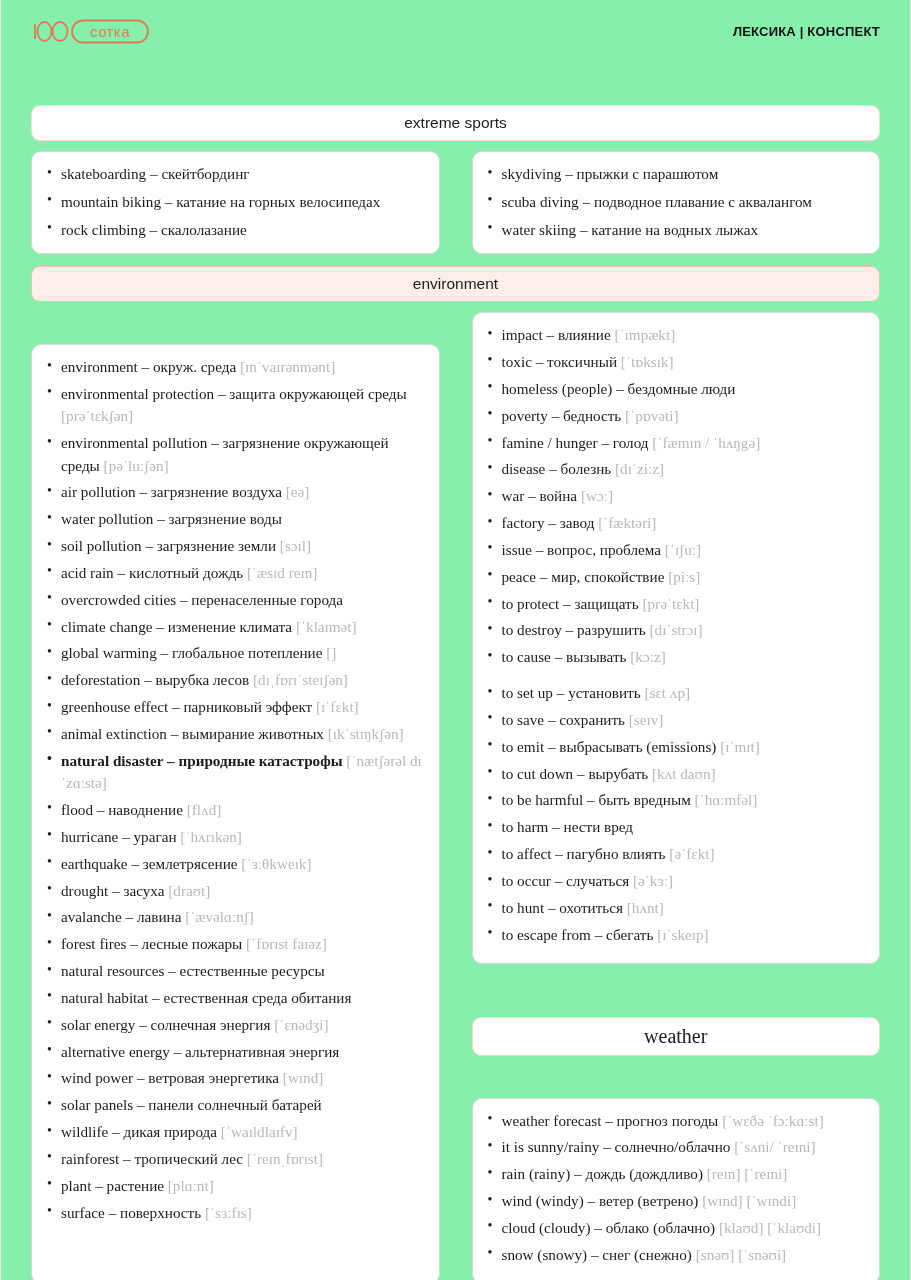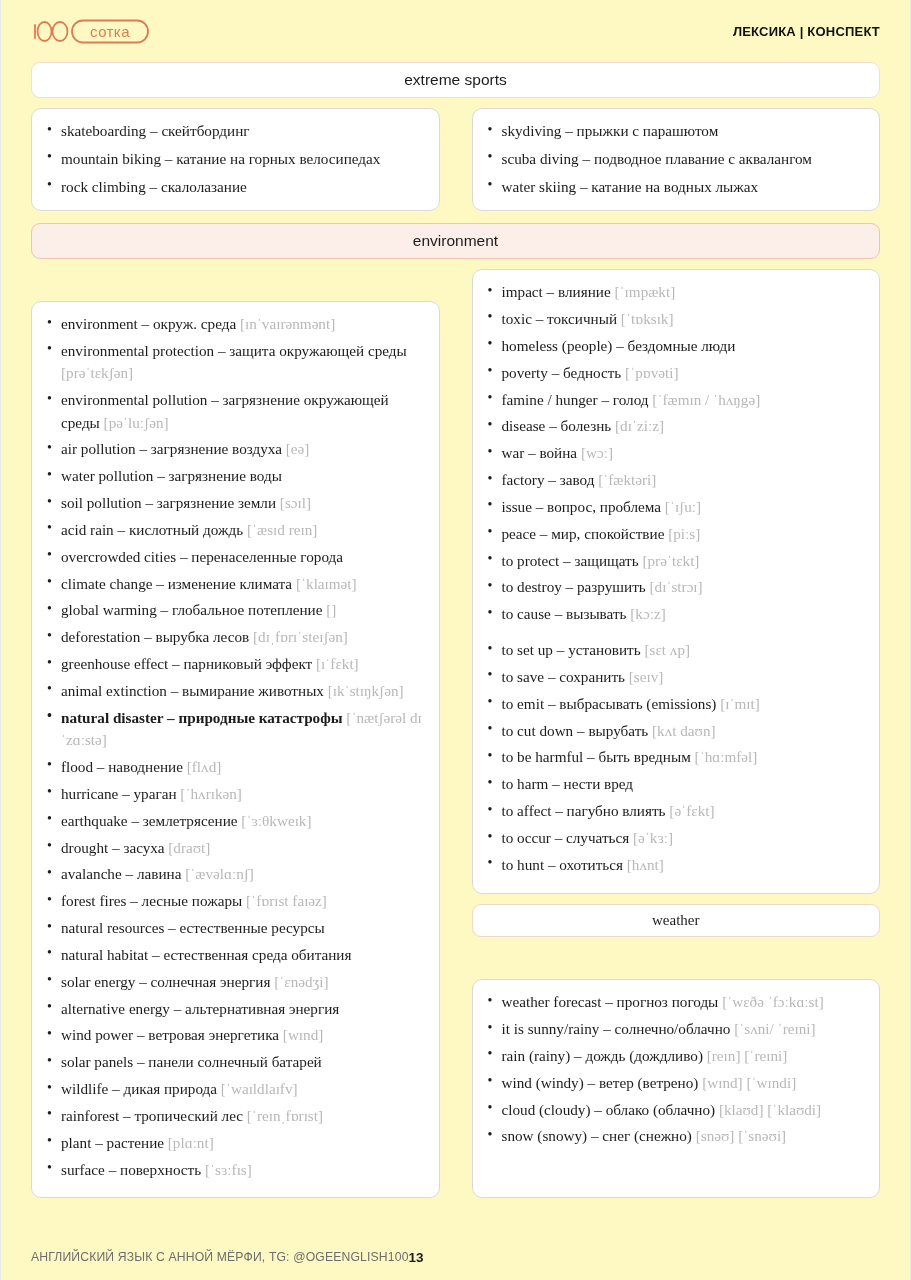--- a/index.html
+++ b/index.html
@@ -14,21 +14,21 @@
     background: #ffffff;
     color: #1c1c1c;
     position: relative;
     overflow: hidden;
   }
 
   
   .page {
     position: absolute;
     inset: 0;
-    background: #fef9c3;
+    background: #86efac;
     border-left: 1px solid #e9e9e9;
     border-right: 1px solid #e9e9e9;
     padding: 0 30px;
     display: flex;
     flex-direction: column;
   }
 
   
   .header {
     height: 62px;
@@ -54,33 +54,34 @@
   }
 
   
   .section-head {
     border-radius: 9px;
     text-align: center;
     font-size: 15.5px;
     color: #1c1c1c;
     padding: 8px 10px 9px;
     line-height: 1.1;
+    margin-top: 43px;
   }
   .section-head.tint-plain {
     background: #ffffff;
     border: 1px solid #f3ded6;
   }
   .section-head.tint-peach {
     background: #fcefea;
     border: 1px solid #efc3b0;
   }
   .section-head.tint-weather {
     background: #ffffff;
     border: 1px solid #f0d6c8;
-    font-size: 15px;
+    font-size: 20px;
     padding: 7px 10px 8px;
   }
 
   
   .cols {
     display: flex;
     gap: 32px;
     margin-top: 10px;
     font-family: Liberation Serif, serif;
   }
@@ -256,20 +257,21 @@
         <ul class="vocab tight" id="env-right-b">
             <li><span>to set up – установить</span><span class="ipa"> [sɛt ʌp]</span></li>
             <li><span>to save – сохранить</span><span class="ipa"> [seɪv]</span></li>
             <li><span>to emit – выбрасывать (emissions)</span><span class="ipa"> [ɪˈmɪt]</span></li>
             <li><span>to cut down – вырубать</span><span class="ipa"> [kʌt daʊn]</span></li>
             <li><span>to be harmful – быть вредным</span><span class="ipa"> [ˈhɑːmfəl]</span></li>
             <li><span>to harm – нести вред</span></li>
             <li><span>to affect – пагубно влиять</span><span class="ipa"> [əˈfɛkt]</span></li>
             <li><span>to occur – случаться</span><span class="ipa"> [əˈkɜː]</span></li>
             <li><span>to hunt – охотиться</span><span class="ipa"> [hʌnt]</span></li>
+            <li><span>to escape from – сбегать</span><span class="ipa"> [ɪˈskeɪp]</span></li>
           </ul>
       </div>
 
       <div class="section-head tint-weather">weather</div>
 
       <div class="card grow">
         <ul class="vocab tight" id="weather-list">
             <li><span>weather forecast – прогноз погоды</span><span class="ipa"> [ˈwɛðə ˈfɔːkɑːst]</span></li>
             <li><span>it is sunny/rainy – солнечно/облачно</span><span class="ipa"> [ˈsʌni/ ˈreɪni]</span></li>
             <li><span>rain (rainy) – дождь (дождливо)</span><span class="ipa"> [reɪn] [ˈreɪni]</span></li>

